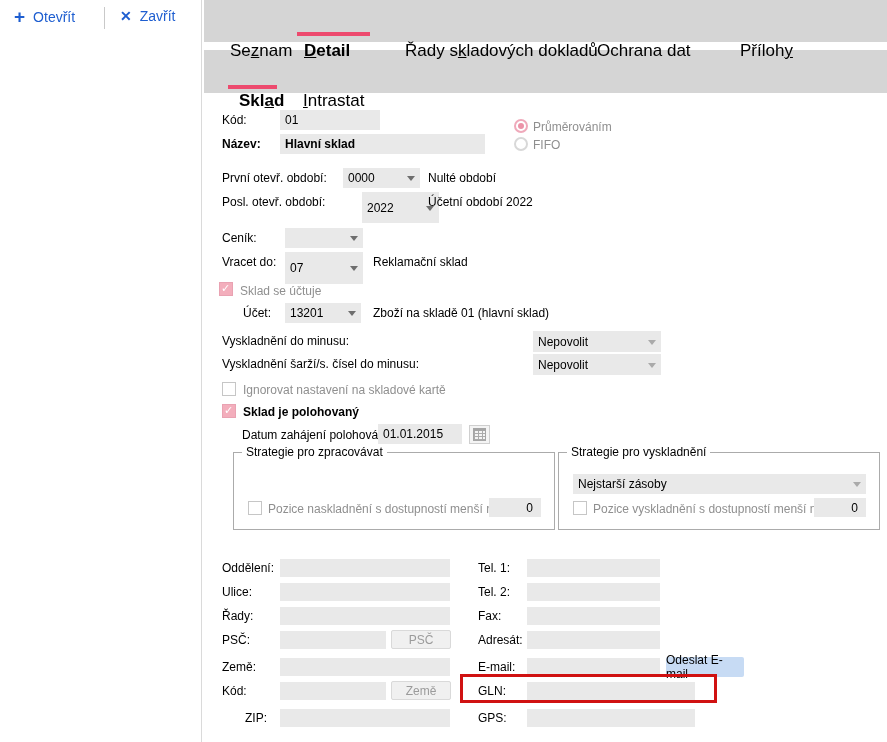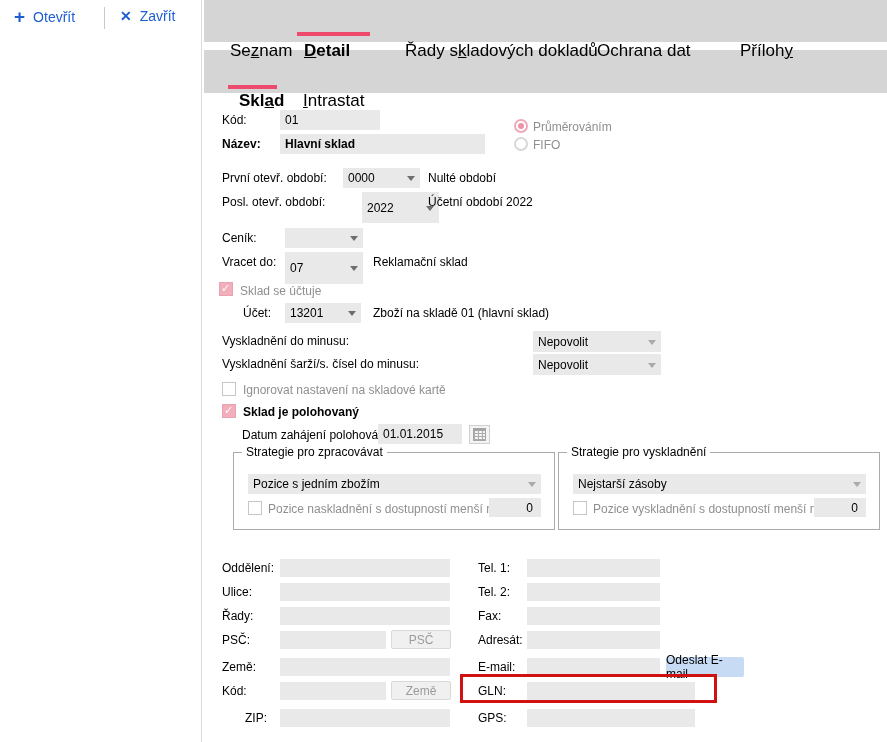--- a/index.html
+++ b/index.html
@@ -156,24 +156,20 @@
 
   <div class="lbl" style="left:242px;top:428px;">Datum zahájení polohování:</div>
   <div class="inp" style="left:378px;top:424px;width:84px;height:20px;">01.01.2015</div>
   <div class="cal-btn" style="left:469px;top:425px;">
       <span class="cal-ico"></span>
     </div>
 
   <div class="grp" style="left:233px;top:452px;width:322px;height:78px;">
     <div class="legend">Strategie pro zpracovávat</div>
   </div>
-  <div class="inp dd" style="left:248px;top:474px;width:293px;height:20px;">
-      <span>Pozice s jedním zbožím</span>
-      <span class="arr lt"></span>
-    </div>
   <div class="cb" style="left:248px;top:501px;"></div>
   <div class="lbl dis" style="left:268px;top:502px;">Pozice naskladnění s dostupností menší než</div>
   <div class="inp num" style="left:489px;top:498px;width:52px;height:19px;">0</div>
 
   <div class="grp" style="left:558px;top:452px;width:322px;height:78px;">
     <div class="legend">Strategie pro vyskladnění</div>
   </div>
   <div class="inp dd" style="left:573px;top:474px;width:293px;height:20px;">
       <span>Nejstarší zásoby</span>
       <span class="arr lt"></span>

